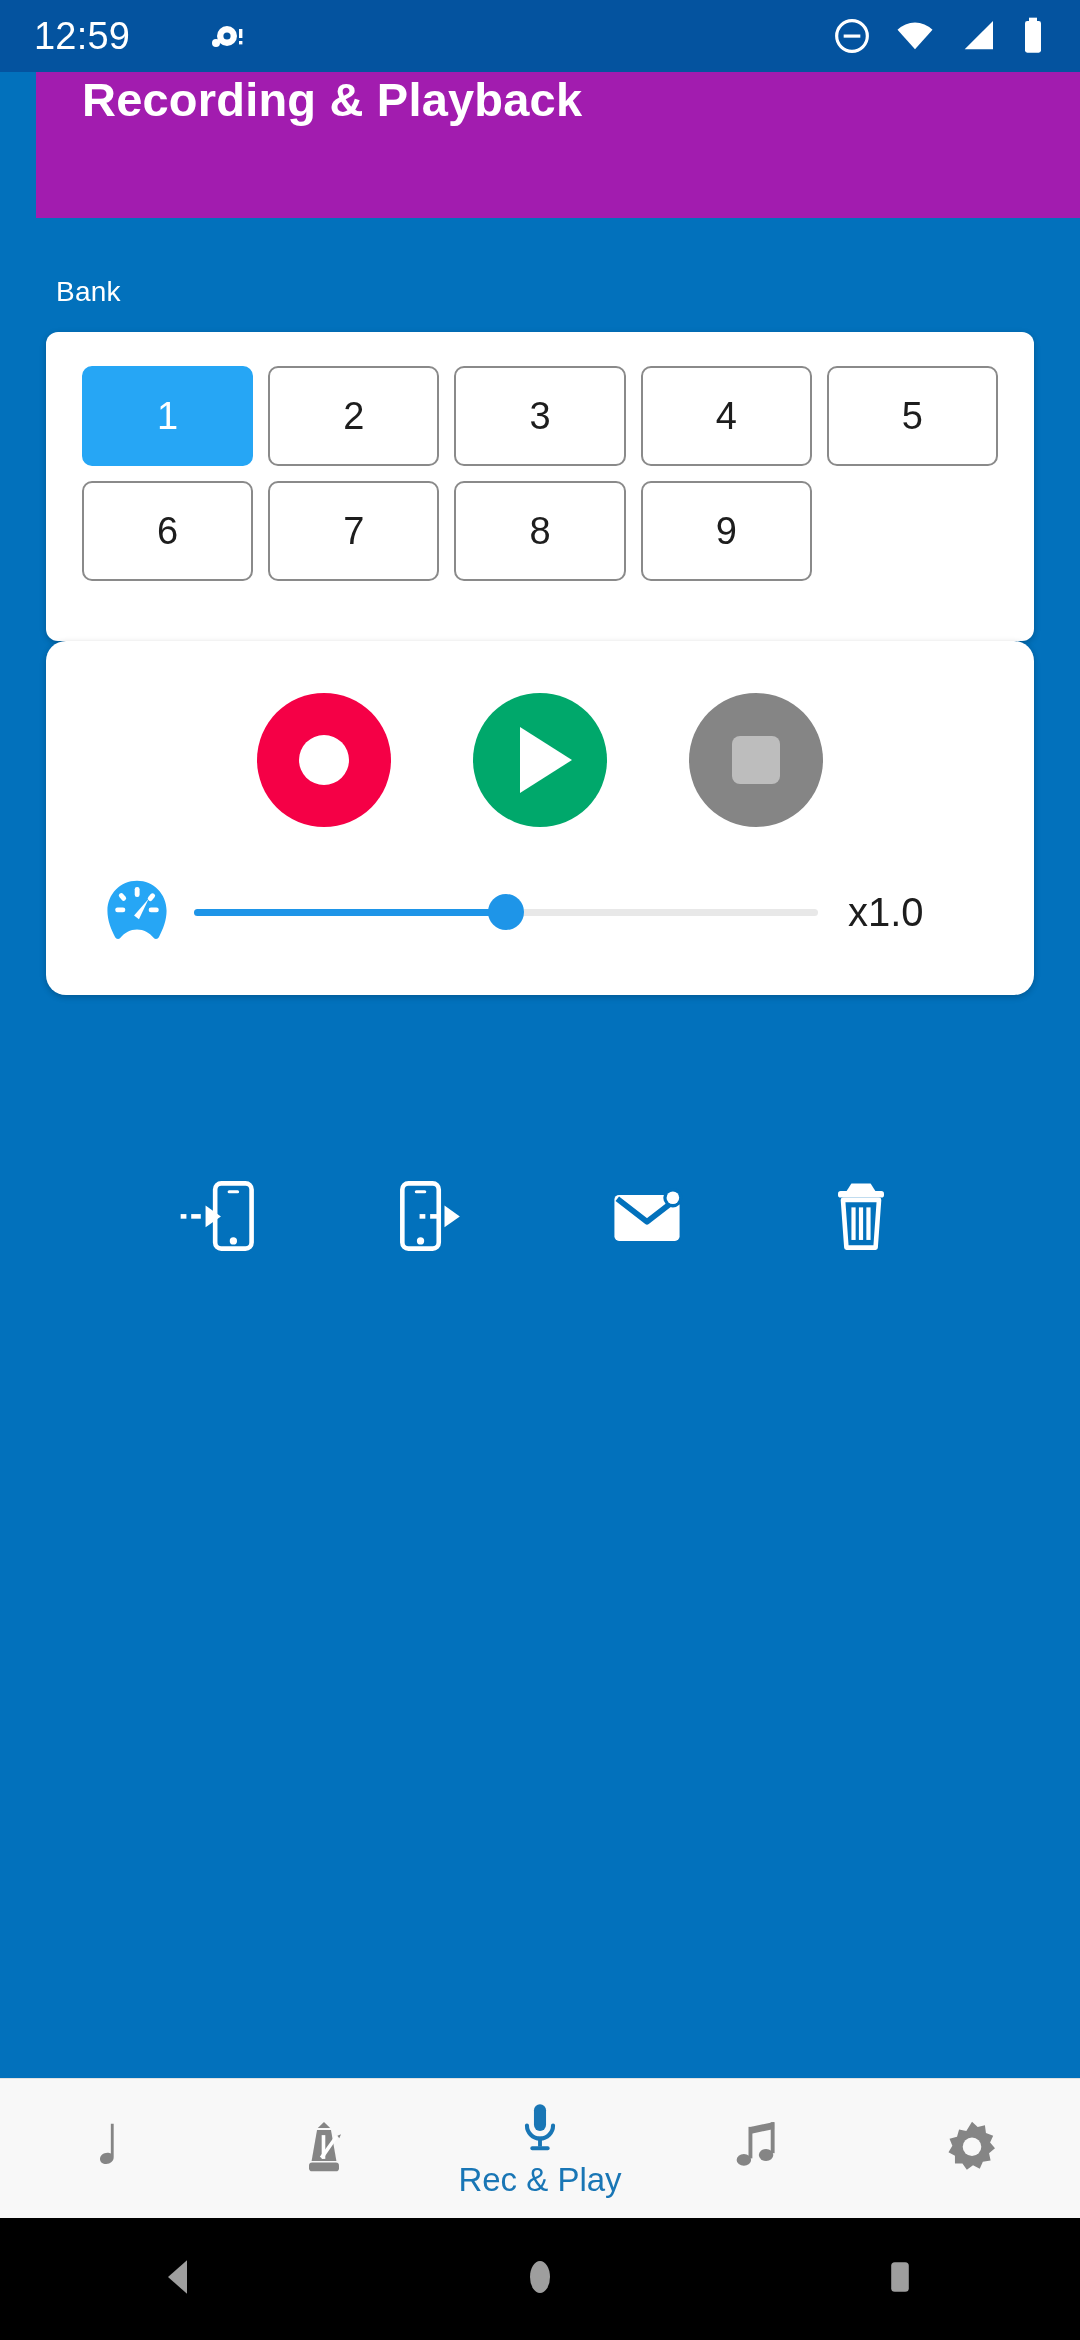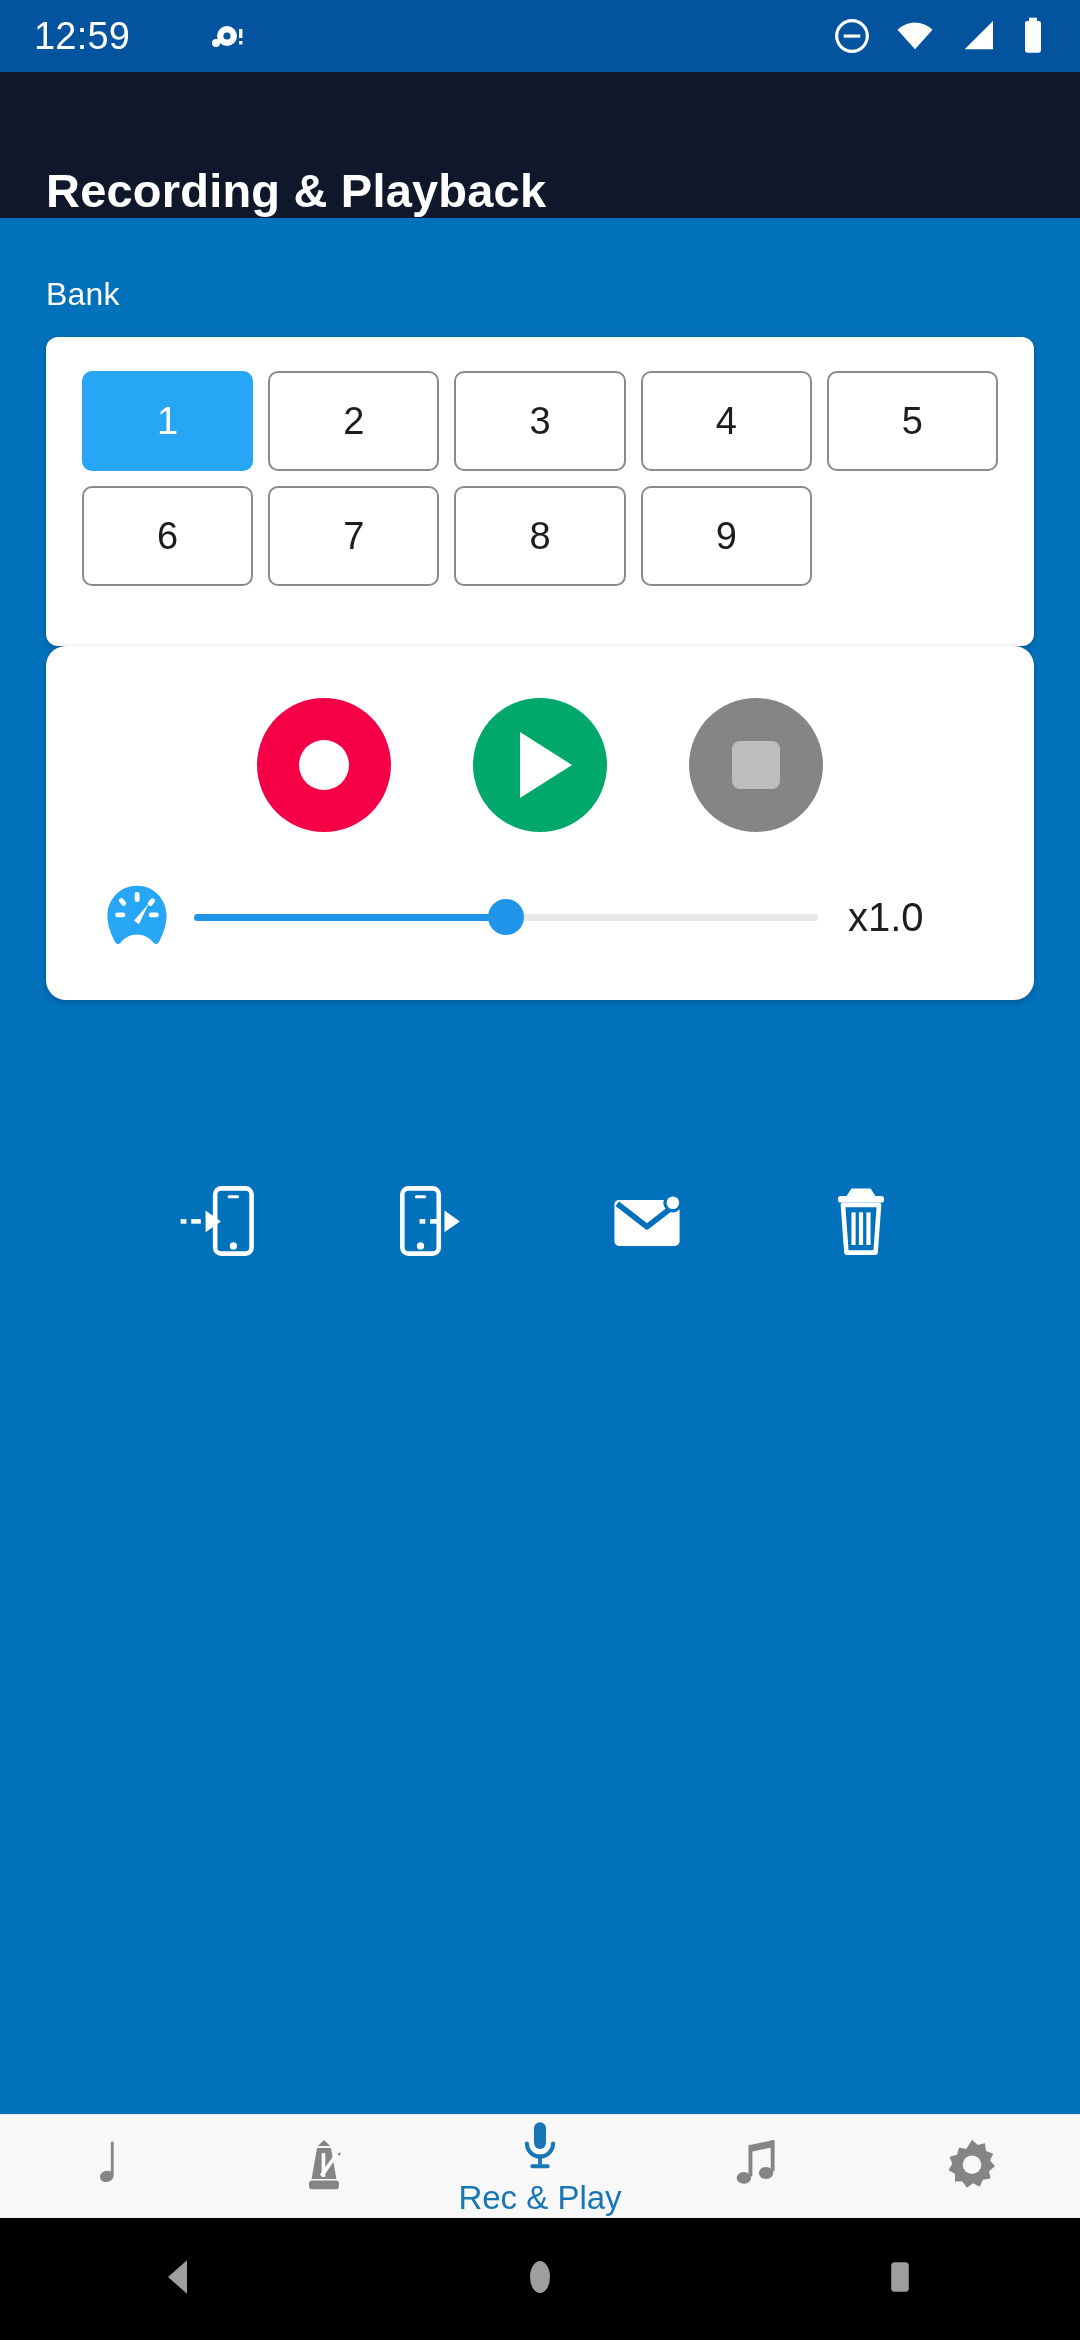--- a/index.html
+++ b/index.html
@@ -19,35 +19,36 @@
     gap: 48px;
   }
   .sb-time { font-size: 38px; letter-spacing: .2px; }
   .sb-left-icons { display: flex; align-items: center; margin-left: 28px; }
   .sb-spacer { flex: 1 1 auto; }
   .sb-right-icons { display: flex; align-items: center; gap: 22px; }
   .sb-right-icons svg, .sb-left-icons svg { display: block; }
 
   
   .appbar {
-    background: #0f172a; color: #fff;
+    background: #a21caf; color: #fff;
     padding: 0 46px; height: 146px;
-    display: flex; align-items: flex-end;
+    display: flex; align-items: flex-start;
     flex: 0 0 auto;
+    margin-left: 36px;
   }
   .appbar-title { font-size: 47px; font-weight: bold; letter-spacing: .2px; }
 
   
   .content {
     flex: 1 1 auto; background: #0271bc;
     padding: 0 46px; position: relative; overflow: hidden;
   }
   .section-label {
-    color: #ffffff; font-size: 32px; letter-spacing: .2px;
-    margin: 58px 0 24px 0;
+    color: #ffffff; font-size: 28px; letter-spacing: .2px;
+    margin: 58px 0 24px 10px;
   }
   .card {
     background: #ffffff; border-radius: 12px;
     box-shadow: 0 2px 6px rgba(0,0,0,.22);
   }
 
   
   .bank-card { padding: 34px 36px 60px 36px; }
   .bank-grid { display: grid; grid-template-columns: repeat(5, 1fr); gap: 15px; }
   .bank-btn {
@@ -98,21 +99,21 @@
 
   
   .action-row {
     display: flex; justify-content: space-around; align-items: center;
     margin-top: 166px; padding: 0 66px;
   }
   .action-btn { width: 120px; height: 110px; display: flex; align-items: center; justify-content: center; cursor: pointer; }
 
   
   .bottomnav {
-    height: 104px; background: #f8f8f8; border-top: 1px solid #e2e2e2;
+    height: 140px; background: #f8f8f8; border-top: 1px solid #e2e2e2;
     display: flex; align-items: stretch; flex: 0 0 auto;
   }
   .navitem {
     flex: 1 1 0; display: flex; flex-direction: column;
     align-items: center; justify-content: center; gap: 4px; cursor: pointer;
   }
   .navitem .navlabel { font-size: 33px; color: #1976b5; }
   .navitem svg { display: block; }
 
   

